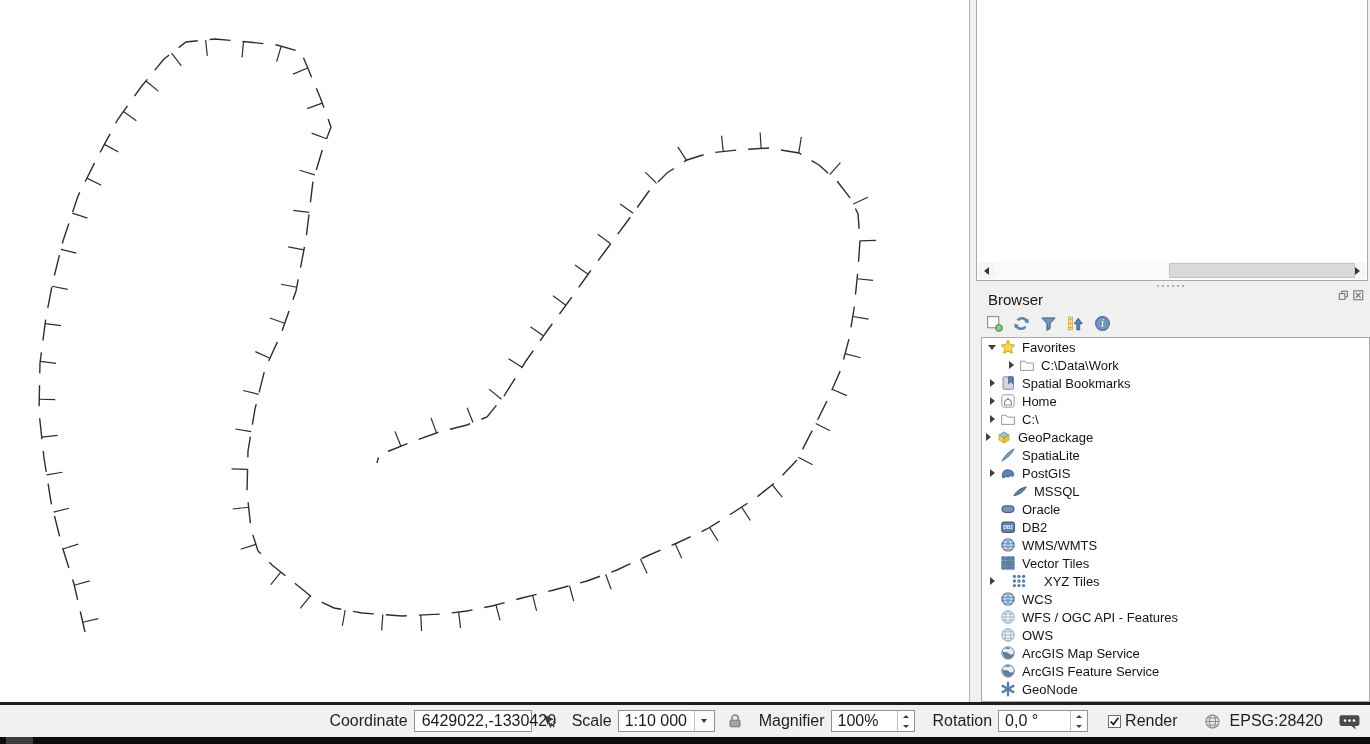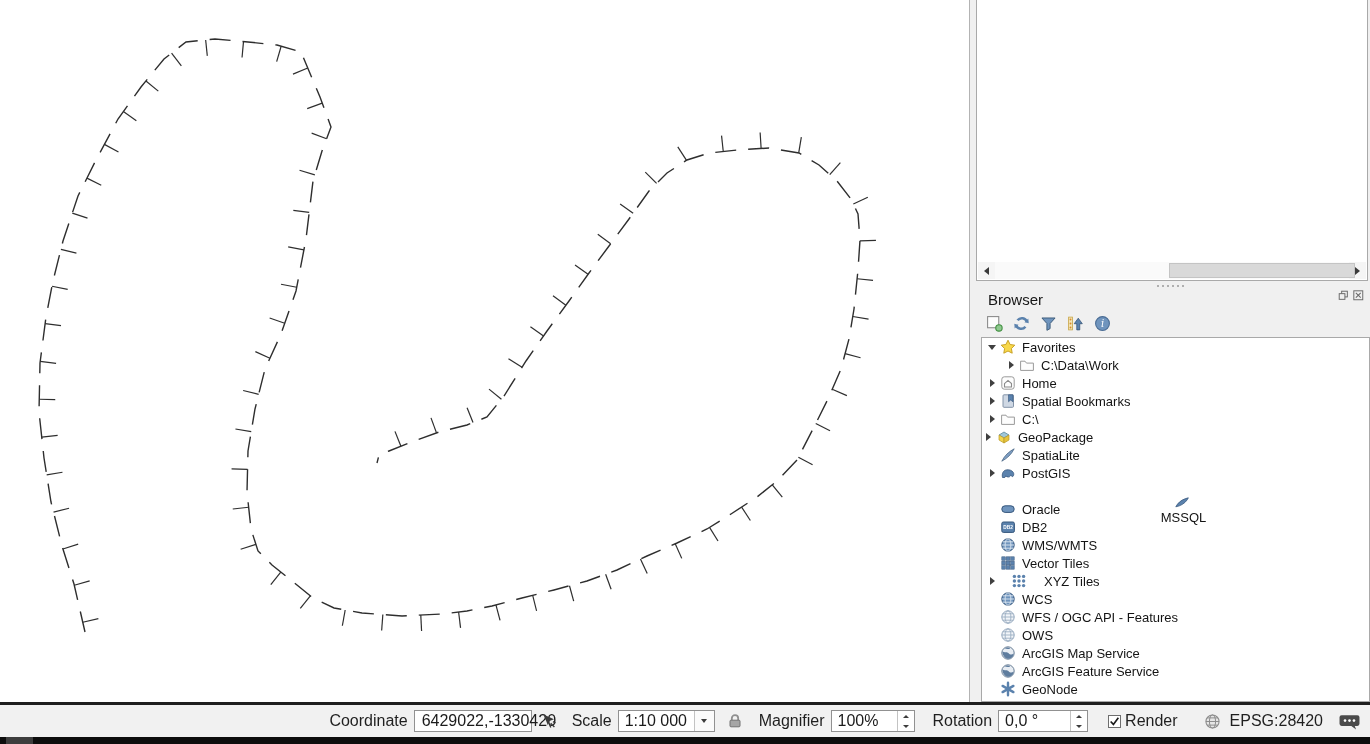--- a/index.html
+++ b/index.html
@@ -281,37 +281,37 @@
             </svg>
           </span>
           <span class="tree-label">C:\Data\Work</span>
         </div>
         <div class="tree-row" style="padding-left: 4px;">
           <span class="tree-exp">
             <i class="exp-c"></i>
           </span>
           <span class="tree-ico">
             <svg width="16" height="16" viewBox="0 0 16 16" xmlns="http://www.w3.org/2000/svg">
+              <rect x="3" y="1.8" width="10.5" height="12.5" rx="1" fill="#cfd8e4" stroke="#8494a8"></rect>
+              <path d="M8.5 1.8v7l2.2-1.8 2.3 1.8v-7z" fill="#5b82ad" stroke="#35567c" stroke-width="0.6"></path>
+            </svg>
+          </span>
+          <span class="tree-label">Spatial Bookmarks</span>
+        </div>
+        <div class="tree-row" style="padding-left: 4px;">
+          <span class="tree-exp">
+            <i class="exp-c"></i>
+          </span>
+          <span class="tree-ico">
+            <svg width="16" height="16" viewBox="0 0 16 16" xmlns="http://www.w3.org/2000/svg">
               <rect x="1.8" y="1.8" width="12.4" height="12.4" rx="2.5" fill="#fdfdfd" stroke="#9a9a9a"></rect>
               <path d="M4.5 8.6L8 5.4l3.5 3.2v3.4h-7z" fill="none" stroke="#8a8a8a" stroke-width="1.1"></path>
             </svg>
           </span>
           <span class="tree-label">Home</span>
-        </div>
-        <div class="tree-row" style="padding-left: 4px;">
-          <span class="tree-exp">
-            <i class="exp-c"></i>
-          </span>
-          <span class="tree-ico">
-            <svg width="16" height="16" viewBox="0 0 16 16" xmlns="http://www.w3.org/2000/svg">
-              <rect x="3" y="1.8" width="10.5" height="12.5" rx="1" fill="#cfd8e4" stroke="#8494a8"></rect>
-              <path d="M8.5 1.8v7l2.2-1.8 2.3 1.8v-7z" fill="#5b82ad" stroke="#35567c" stroke-width="0.6"></path>
-            </svg>
-          </span>
-          <span class="tree-label">Spatial Bookmarks</span>
         </div>
         <div class="tree-row" style="padding-left: 4px;">
           <span class="tree-exp">
             <i class="exp-c"></i>
           </span>
           <span class="tree-ico">
             <svg width="16" height="16" viewBox="0 0 16 16" xmlns="http://www.w3.org/2000/svg">
               <path d="M1.6 13.4V4.2h4.4l1.5 1.9h6.9v7.3z" fill="#fdfdfd" stroke="#9a9a9a"></path>
             </svg>
           </span>
@@ -343,21 +343,21 @@
           <span class="tree-exp">
             <i class="exp-c"></i>
           </span>
           <span class="tree-ico">
             <svg width="16" height="16" viewBox="0 0 16 16" xmlns="http://www.w3.org/2000/svg">
               <path d="M2.5 12.5c-.8-3.5.4-7 3.8-7.6 2.6-.5 5.6.3 6.9 2.4 1 1.6.6 3.4-.6 4.4l-1.9-1.4c-.3 1-1.2 1.7-2.5 1.7-1 0-1.9-.4-2.4-1.1l-1 1.6z" fill="#5b82ad" stroke="#35567c" stroke-width="0.8"></path>
             </svg>
           </span>
           <span class="tree-label">PostGIS</span>
         </div>
-        <div class="tree-row" style="padding-left: 16px; flex-direction: column;">
+        <div class="tree-row" style="padding-left: 16px;">
           <span class="tree-exp"></span>
           <span class="tree-ico">
             <svg width="16" height="16" viewBox="0 0 16 16" xmlns="http://www.w3.org/2000/svg">
               <path d="M1.8 12.8C6.5 12 10.6 9.6 13.4 5.6l.9-1.8-3.2 1C7 6.2 3.8 9 1.8 12.8z" fill="#5b82ad" stroke="#35567c" stroke-width="0.8"></path>
             </svg>
           </span>
           <span class="tree-label">MSSQL</span>
         </div>
         <div class="tree-row" style="padding-left: 4px;">
           <span class="tree-exp"></span>

